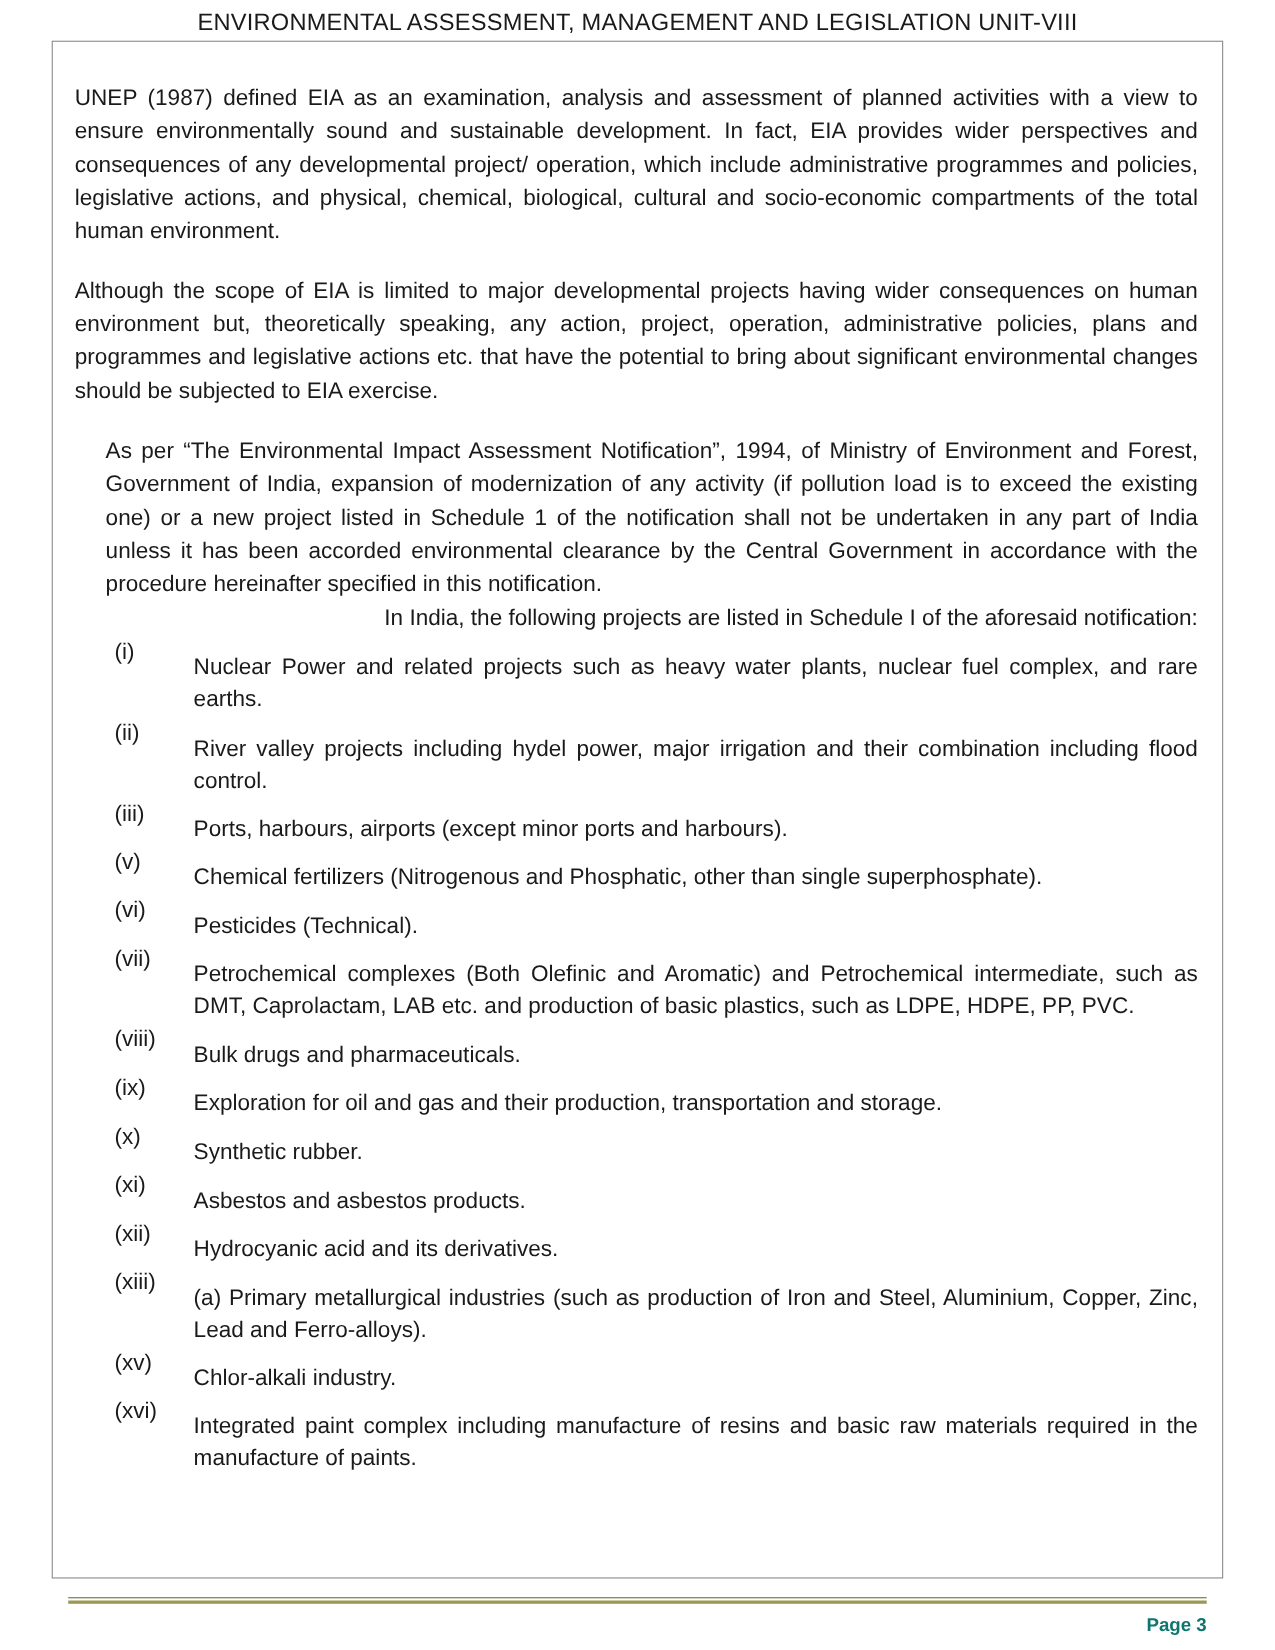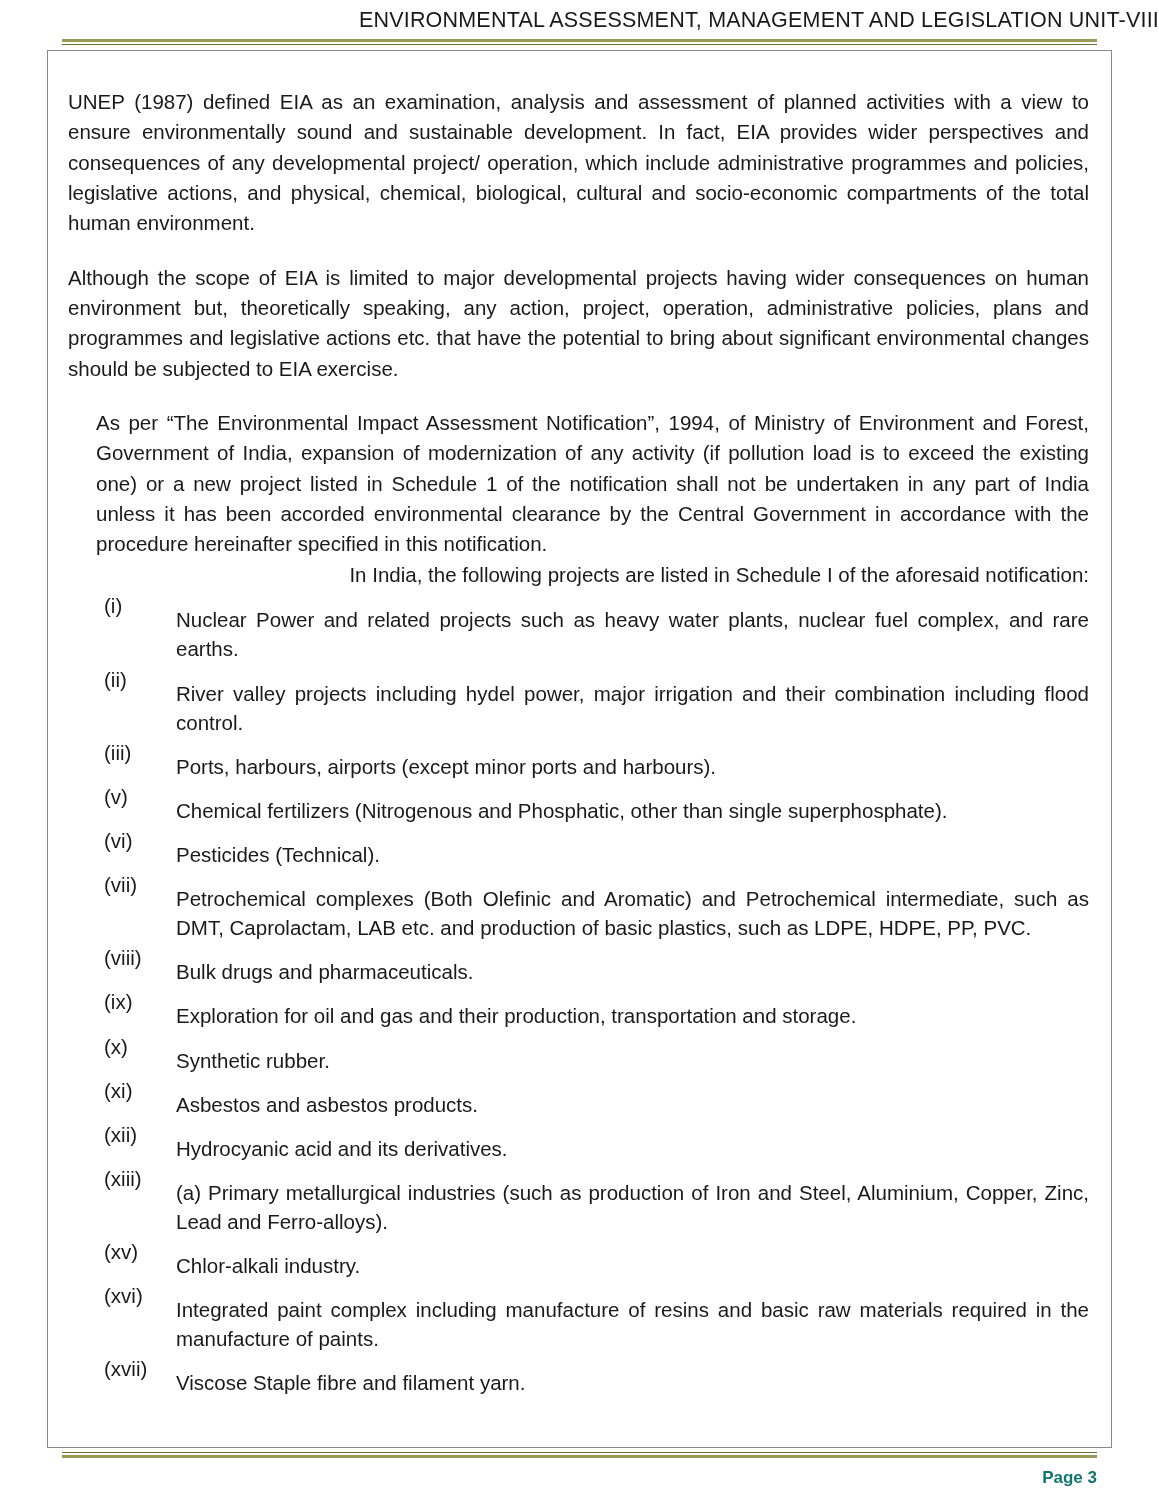--- a/index.html
+++ b/index.html
@@ -16,37 +16,37 @@
     overflow: hidden;
   }
   .page {
     width: 1159px;
     height: 1500px;
     position: relative;
     box-sizing: border-box;
     padding: 0;
   }
   .header {
-    text-align: right;
+    text-align: center;
     font-size: 21.5px;
     letter-spacing: 0.2px;
     color: #1a1a1a;
     padding-top: 8px;
-    padding-bottom: 6px;
+    padding-bottom: 16px;
   }
   .header-rule {
     margin: 0 62px 0 62px;
     border-top: 3px solid #9a9a55;
     border-bottom: 1px solid #6f6f3a;
     height: 2px;
   }
   .content-box {
     position: absolute;
     left: 47px;
-    top: 50px;
+    top: 37px;
     width: 1065px;
     height: 1398px;
     border: 1px solid #8a8a8a;
     box-sizing: border-box;
     background: #fff;
   }
   .inner {
     padding: 36px 22px 10px 20px;
     box-sizing: border-box;
   }
@@ -176,24 +176,20 @@
           <span class="txt">(a) Primary metallurgical industries (such as production of Iron and Steel, Aluminium, Copper, Zinc, Lead and Ferro-alloys).</span>
         </li>
         <li>
           <span class="num">(xv)</span>
           <span class="txt">Chlor-alkali industry.</span>
         </li>
         <li>
           <span class="num">(xvi)</span>
           <span class="txt">Integrated paint complex including manufacture of resins and basic raw materials required in the manufacture of paints.</span>
         </li>
-        <li>
-          <span class="num">(xvii)</span>
-          <span class="txt">Viscose Staple fibre and filament yarn.</span>
-        </li>
       </ol>
 
     </div>
   </div>
 
   <div class="footer-rule"></div>
   <div class="page-number">Page 3</div>
 
 </div>
 

